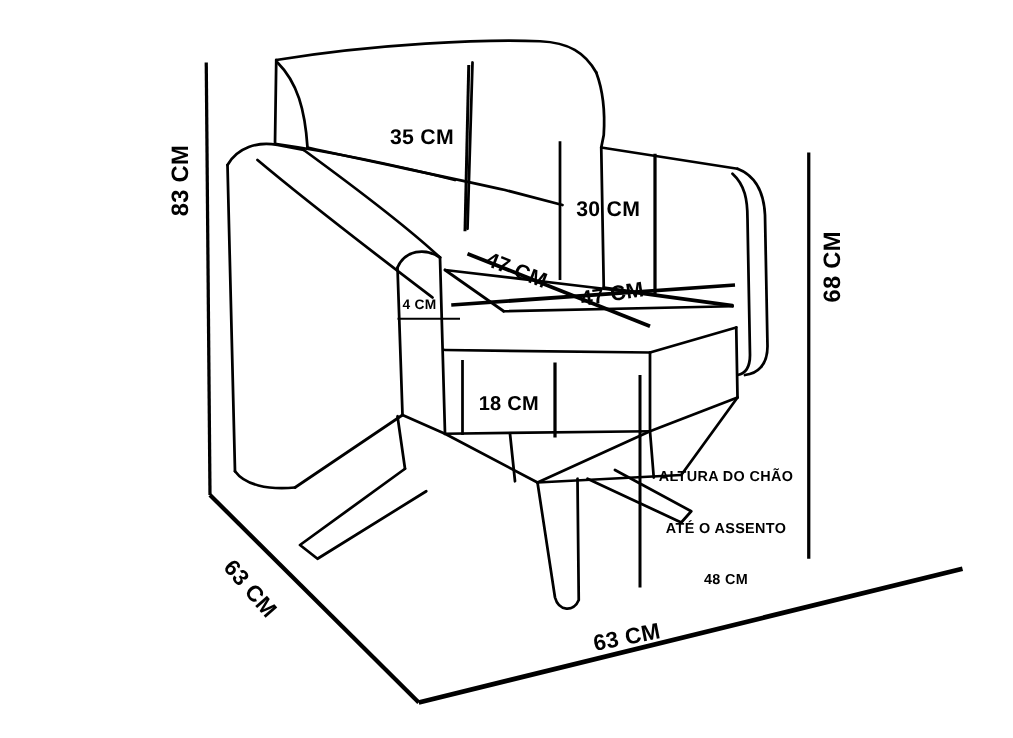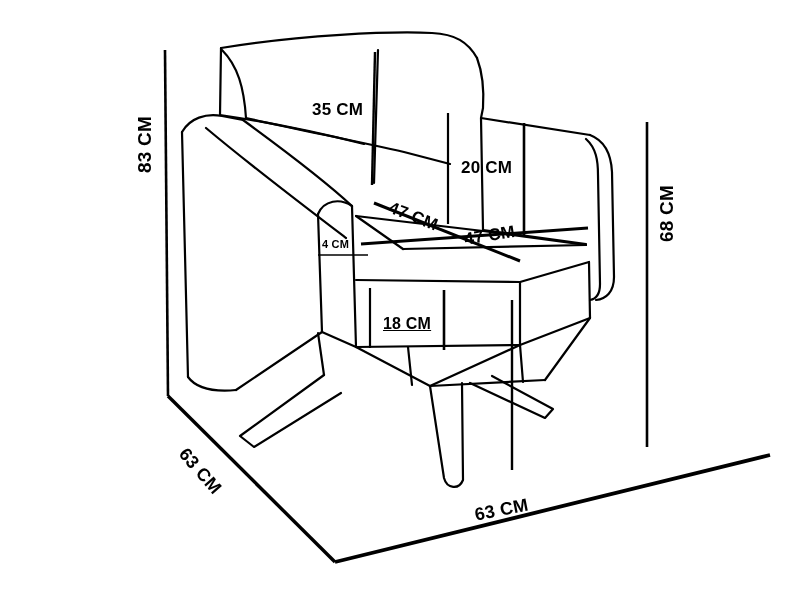--- a/index.html
+++ b/index.html
@@ -27,21 +27,21 @@
     position: absolute;
     font-family: "Liberation Sans", sans-serif;
     font-weight: 700;
     color: #000000;
     white-space: pre;
     line-height: 1.18;
     letter-spacing: 0.2px;
   }
   .lbl-35   { left: 312px; top: 100px;  font-size: 17px; }
   .lbl-20   { left: 461px; top: 158px;  font-size: 17px; }
-  .lbl-18   { left: 383px; top: 315px;  font-size: 16px; text-decoration: underline; }
+  .lbl-18   { left: 383px; top: 315px;  font-size: 16px; }
   .lbl-8    { left: 322px; top: 238px;  font-size: 11px; }
   .lbl-47a  { left: 393px; top: 198px;  font-size: 17px; transform: rotate(21.5deg); transform-origin: left top; }
   .lbl-47b  { left: 463px; top: 230px;  font-size: 17px; transform: rotate(-9deg); transform-origin: left top; }
   .lbl-83   { left: 134px; top: 173px;  font-size: 19px; transform: rotate(-90deg); transform-origin: left top; }
   .lbl-68   { left: 656px; top: 242px;  font-size: 19px; transform: rotate(-90deg); transform-origin: left top; }
   .lbl-63a  { left: 190px; top: 444px;  font-size: 18px; transform: rotate(49deg); transform-origin: left top; }
   .lbl-63b  { left: 473px; top: 505px;  font-size: 18px; transform: rotate(-11deg); transform-origin: left top; }
   .lbl-seat {
     left: 527px; top: 349px;
     font-size: 11.5px;
@@ -151,24 +151,29 @@
 
       <line x1="512" y1="300" x2="512" y2="470" stroke-width="2.4"></line>
 
       <line x1="168" y1="396" x2="335" y2="562" stroke-width="3.4"></line>
 
       <line x1="335" y1="562" x2="770" y2="455" stroke-width="3.8"></line>
     </g>
   </svg>
 
   <div class="dim-label lbl-35">35 CM</div>
-  <div class="dim-label lbl-20">20 CM</div>
+  <div class="dim-label lbl-20">30 CM</div>
   <div class="dim-label lbl-18">18 CM</div>
   <div class="dim-label lbl-8">4 CM</div>
   <div class="dim-label lbl-47a">47 CM</div>
   <div class="dim-label lbl-47b">47 CM</div>
   <div class="dim-label lbl-83">83 CM</div>
   <div class="dim-label lbl-68">68 CM</div>
   <div class="dim-label lbl-63a">63 CM</div>
   <div class="dim-label lbl-63b">63 CM</div>
 
+  <div class="dim-label lbl-seat">
+    <span>ALTURA DO CHÃO</span>
+    <span>ATÉ O ASSENTO</span>
+    <span>48 CM</span>
+  </div>
 
 </div>
 
 </body></html>

